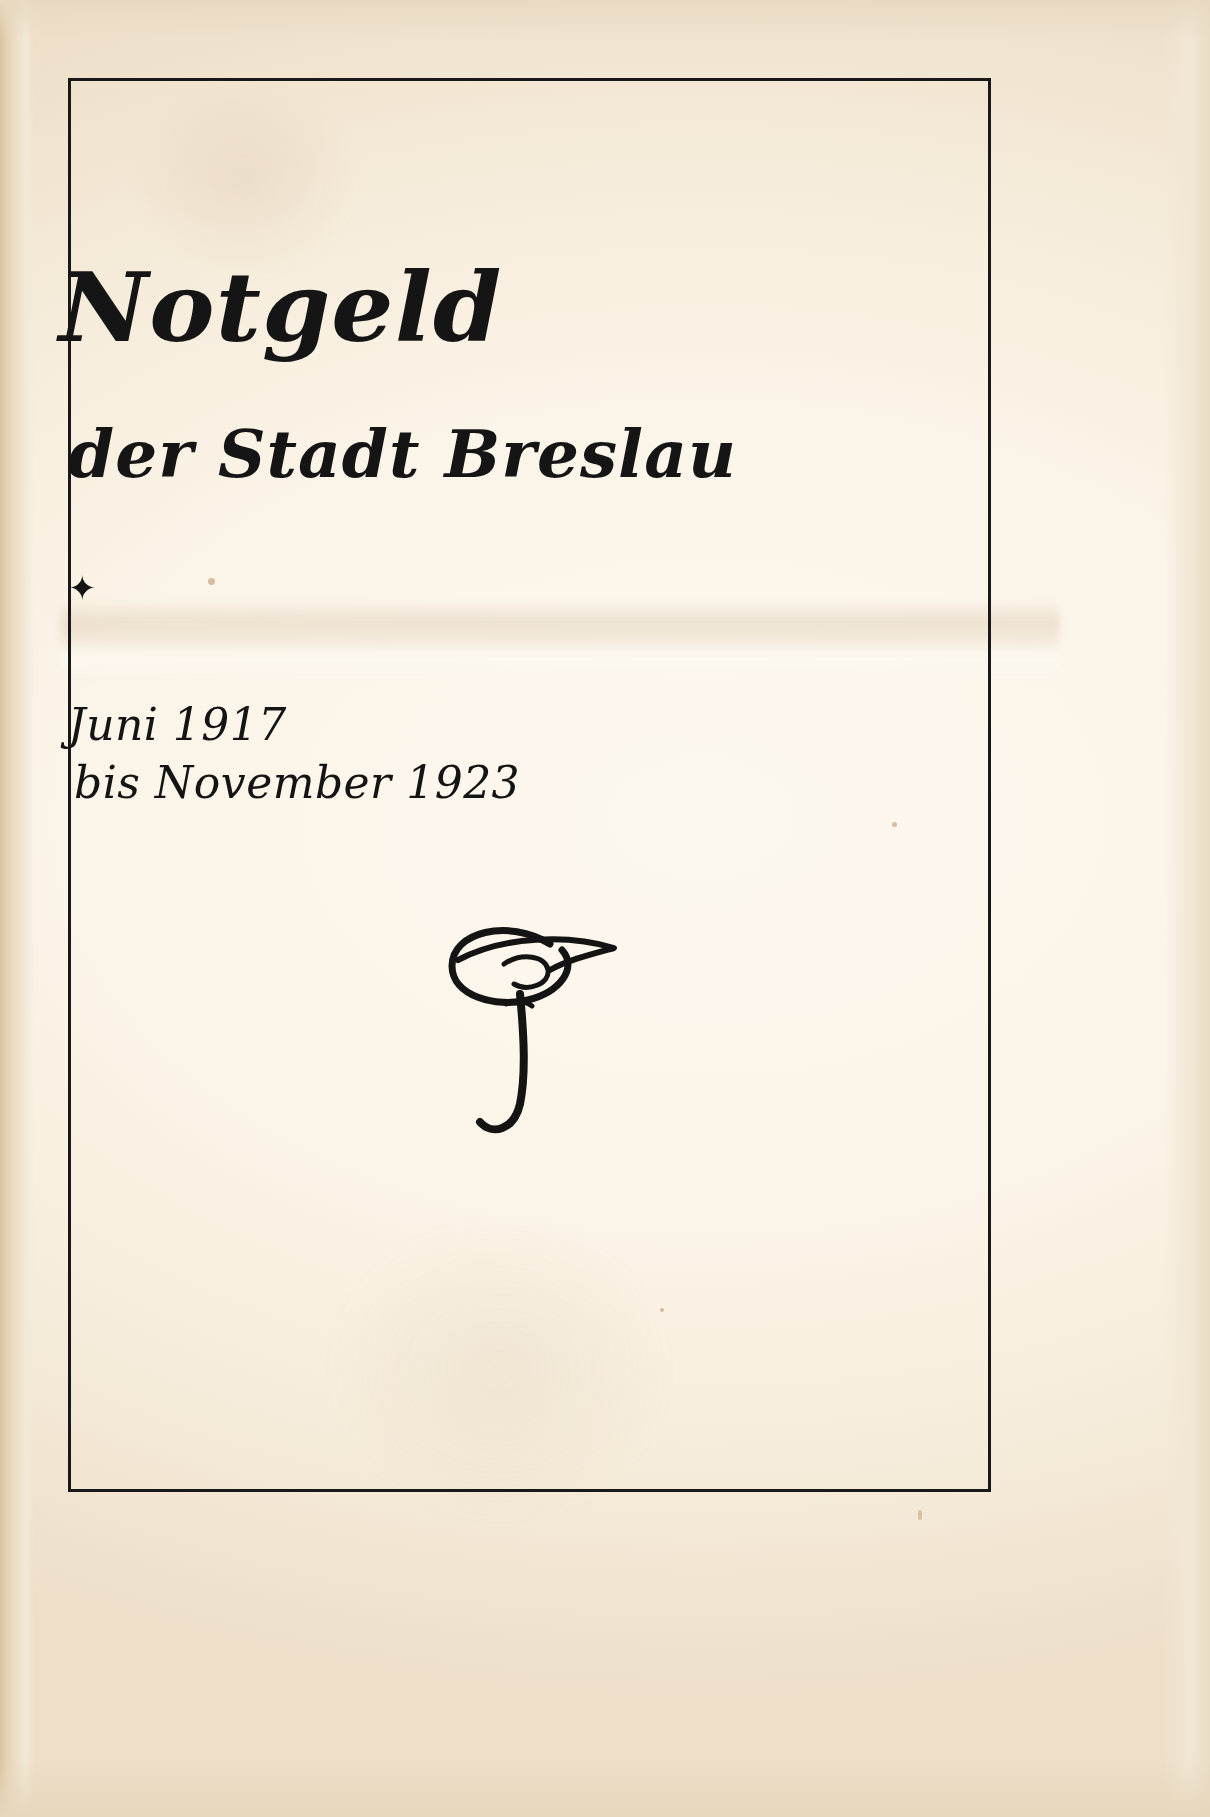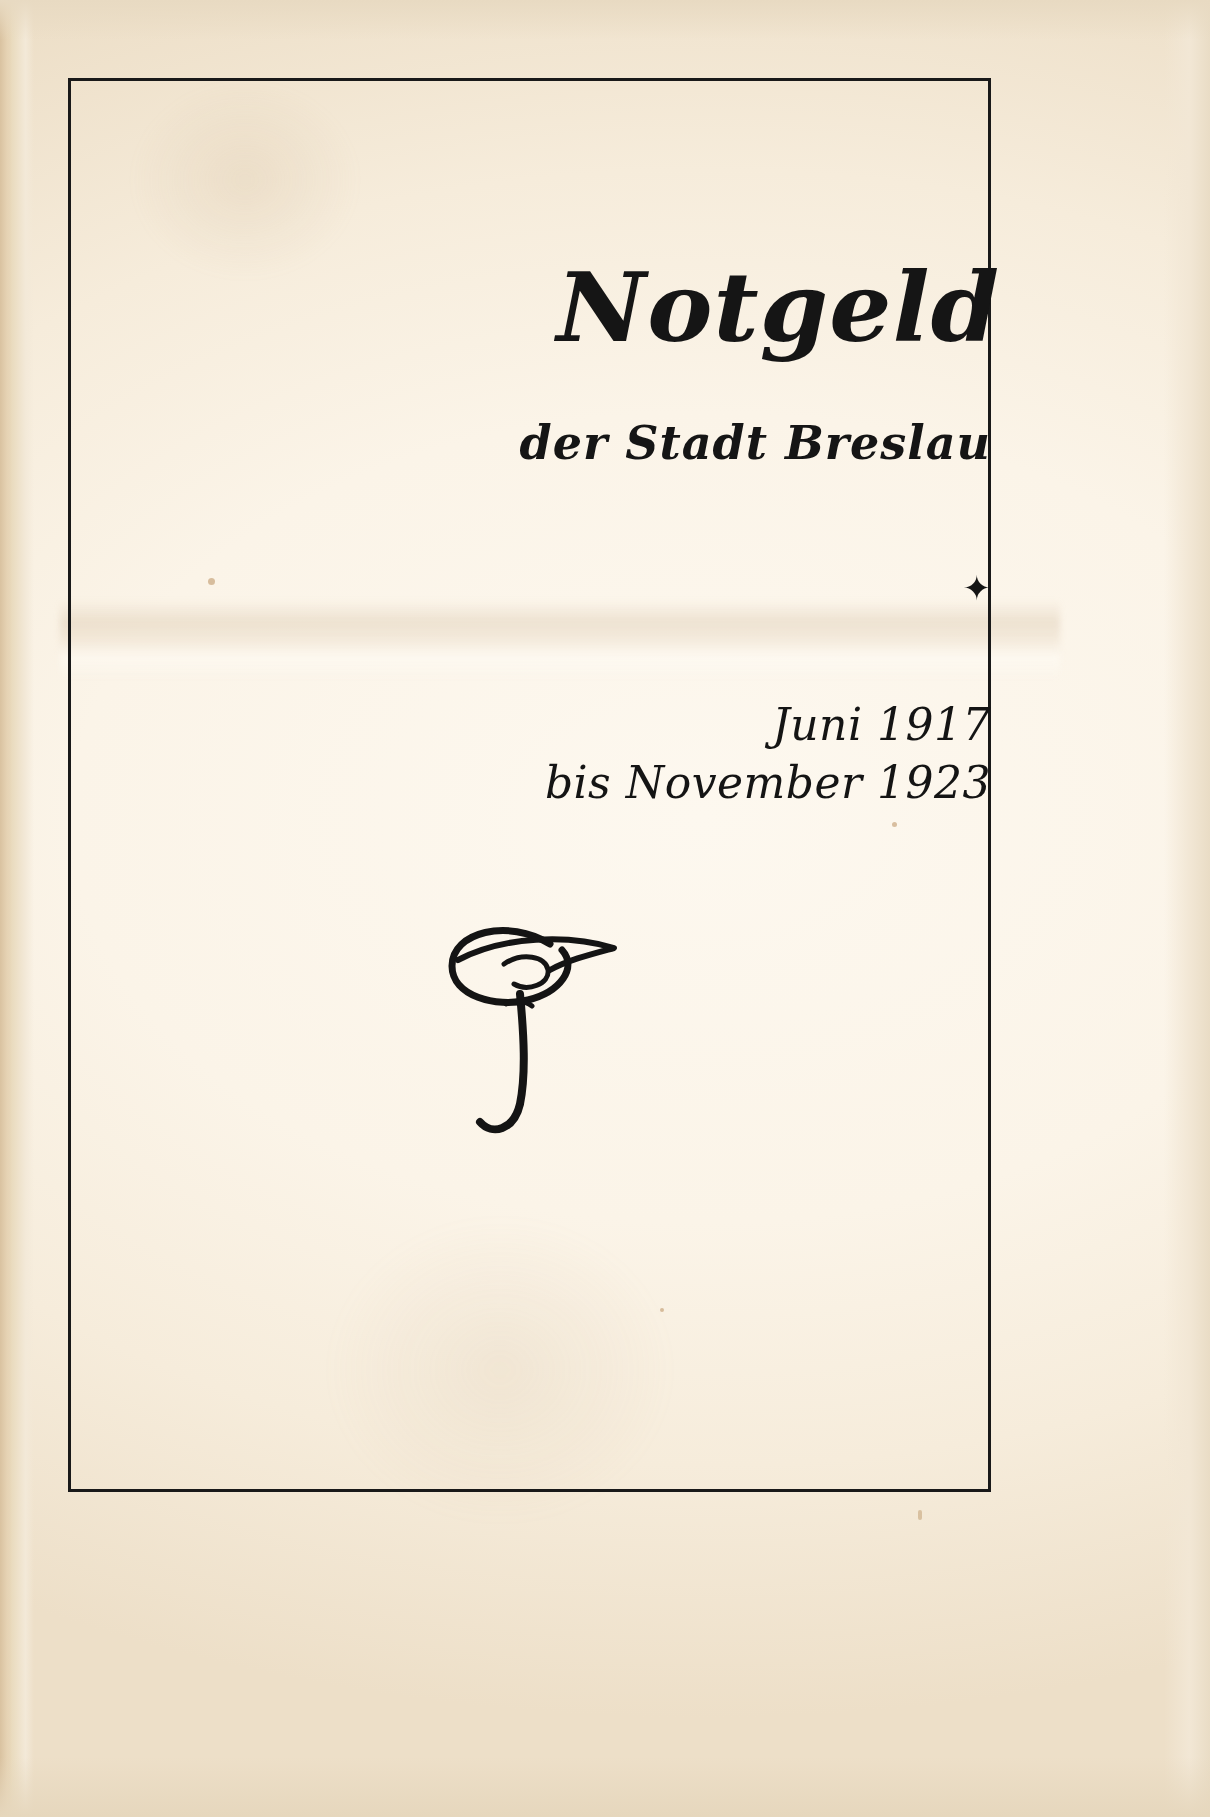--- a/index.html
+++ b/index.html
@@ -113,21 +113,21 @@
   }
 
   
   .content {
     position: absolute;
     left: 68px;
     top: 78px;
     width: 923px;
     height: 1414px;
     box-sizing: border-box;
-    text-align: right;
+    text-align: left;
   }
 
   .title-main {
     position: absolute;
     left: 0;
     top: 180px;
     width: 100%;
     font-family: "DejaVu Serif", "Liberation Serif", serif;
     font-weight: 700;
     font-size: 96px;
@@ -138,21 +138,21 @@
     transform: scaleX(1.02);
   }
 
   .title-sub {
     position: absolute;
     left: 0;
     top: 340px;
     width: 100%;
     font-family: "DejaVu Serif", "Liberation Serif", serif;
     font-weight: 700;
-    font-size: 46px;
+    font-size: 66px;
     line-height: 1.1;
     letter-spacing: 1px;
     color: #151515;
     font-style: italic;
   }
 
   .star {
     position: absolute;
     left: 0;
     top: 494px;
@@ -168,21 +168,21 @@
     top: 618px;
     width: 100%;
     font-family: "DejaVu Serif", "Liberation Serif", serif;
     font-weight: 400;
     font-size: 44px;
     line-height: 1.32;
     color: #141414;
     font-style: italic;
     letter-spacing: 0.5px;
   }
-  .dates .line2 { display: block; }
+  .dates .line2 { display: block; padding-left: 6px; }
 
   .ornament {
     position: absolute;
     left: 0;
     top: 830px;
     width: 100%;
     height: 240px;
   }
   .ornament svg { display: block; margin: 0 auto; }
 

